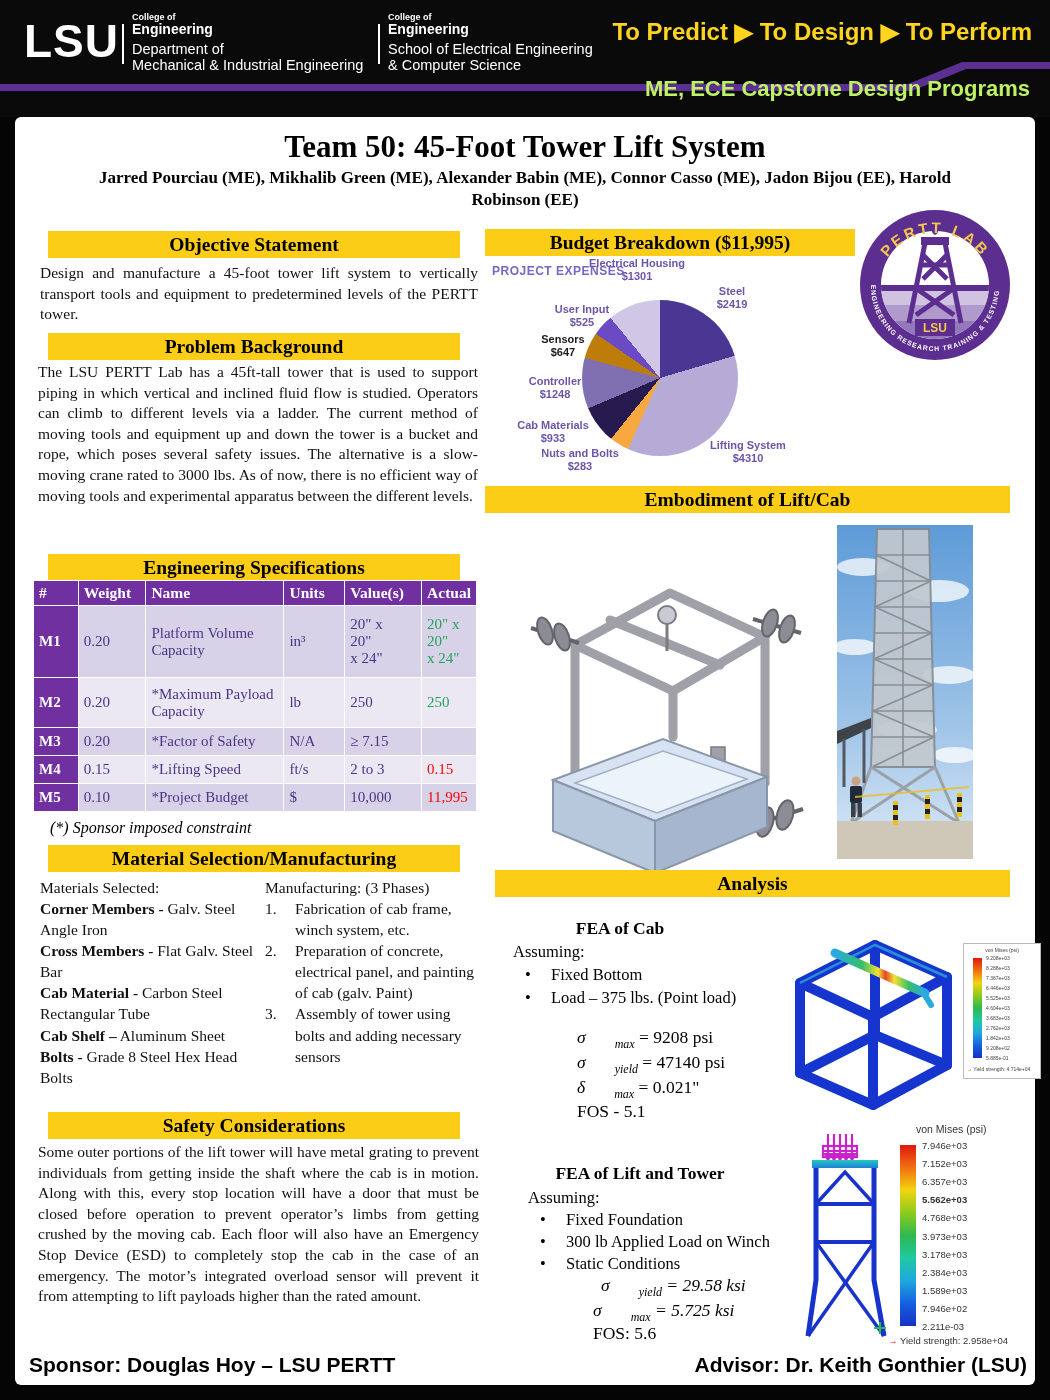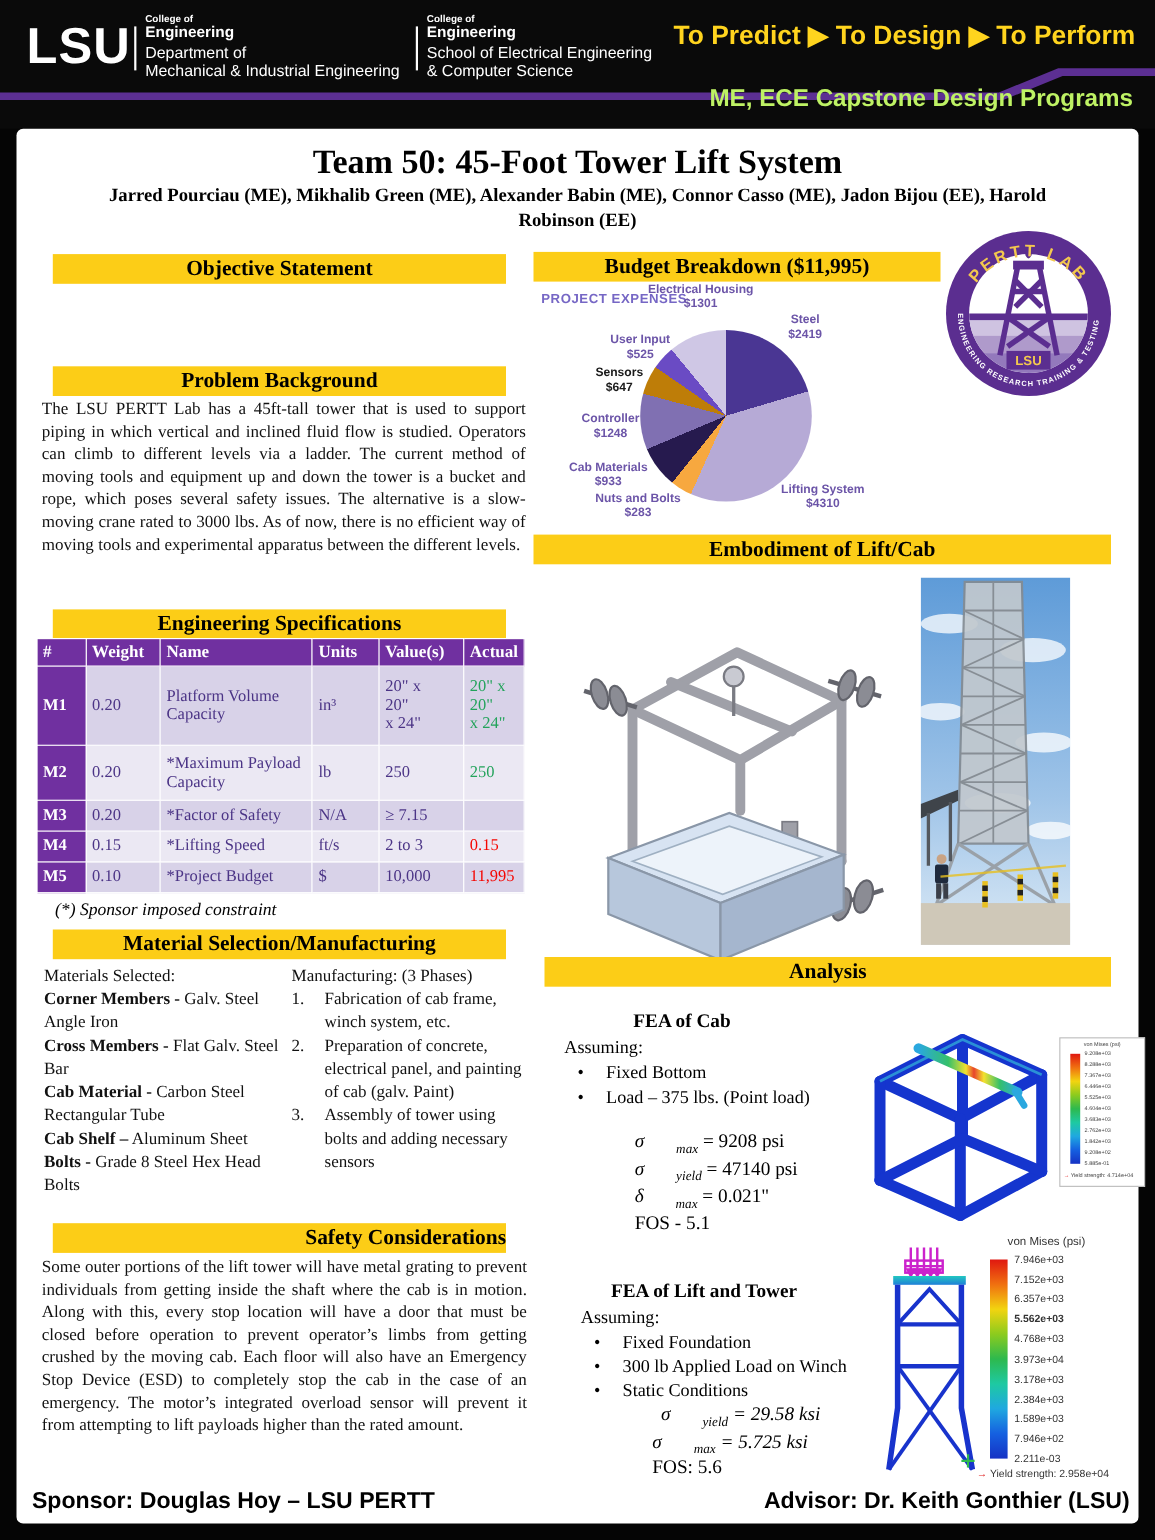--- a/index.html
+++ b/index.html
@@ -111,20 +111,21 @@
     <div id="program">ME, ECE Capstone Design Programs</div>
   </div>
 
   <div id="content">
 
     <div class="abs" id="page-title">Team 50: 45-Foot Tower Lift System</div>
     <div class="abs authors" style="top:51px;">Jarred Pourciau (ME), Mikhalib Green (ME), Alexander Babin (ME), Connor Casso (ME), Jadon Bijou (EE), Harold</div>
     <div class="abs secbar" style="left:33px;top:114px;width:412px;">Objective Statement</div>
 
     <div class="abs authors" style="top:73px;">Robinson (EE)</div>
+    <div class="abs body-text" style="left:25px;top:146px;width:438px;">Design and manufacture a 45-foot tower lift system to vertically transport tools and equipment to predetermined levels of the PERTT tower.</div>
 
     <div class="abs secbar" style="left:33px;top:216px;width:412px;">Problem Background</div>
     <div class="abs body-text" style="left:23px;top:245px;width:440px;">The LSU PERTT Lab has a 45ft-tall tower that is used to support piping in which vertical and inclined fluid flow is studied. Operators can climb to different levels via a ladder. The current method of moving tools and equipment up and down the tower is a bucket and rope, which poses several safety issues. The alternative is a slow-moving crane rated to 3000 lbs. As of now, there is no efficient way of moving tools and experimental apparatus between the different levels.</div>
 
     <div class="abs secbar" style="left:33px;top:437px;width:412px;">Engineering Specifications</div>
     <table class="abs" id="spec-table">
       <tbody>
           <tr>
         <th style="width:38px;">#</th>
         <th style="width:60px;">Weight</th>
@@ -199,21 +200,21 @@
       <div class="mstep">
           <span class="n">2.</span>
           <span class="t">Preparation of concrete, electrical panel, and painting of cab (galv. Paint)</span>
         </div>
       <div class="mstep">
           <span class="n">3.</span>
           <span class="t">Assembly of tower using bolts and adding necessary sensors</span>
         </div>
     </div>
 
-    <div class="abs secbar" style="left:33px;top:995px;width:412px;text-align:right;">Safety Considerations</div>
+    <div class="abs secbar" style="left:33px;top:995px;width:412px;">Safety Considerations</div>
     <div class="abs body-text" style="left:23px;top:1025px;width:441px;">Some outer portions of the lift tower will have metal grating to prevent individuals from getting inside the shaft where the cab is in motion. Along with this, every stop location will have a door that must be closed before operation to prevent operator’s limbs from getting crushed by the moving cab. Each floor will also have an Emergency Stop Device (ESD) to completely stop the cab in the case of an emergency. The motor’s integrated overload sensor will prevent it from attempting to lift payloads higher than the rated amount.</div>
 
     <div class="abs secbar" style="left:470px;top:112px;width:370px;">Budget Breakdown ($11,995)</div>
     <div id="chart-title" class="abs" style="left:477px;top:147px;">PROJECT EXPENSES</div>
 
     <div class="abs" id="pie" style="left: 567px; top: 183px; width: 156px; height: 156px; background: conic-gradient(rgb(74, 54, 147) 0deg, rgb(74, 54, 147) 73.4deg, rgb(182, 170, 214) 73.4deg, rgb(182, 170, 214) 204.18deg, rgb(247, 168, 63) 204.18deg, rgb(247, 168, 63) 218.78deg, rgb(38, 26, 78) 218.78deg, rgb(38, 26, 78) 247.09deg, rgb(128, 112, 178) 247.09deg, rgb(128, 112, 178) 284.96deg, rgb(190, 125, 8) 284.96deg, rgb(190, 125, 8) 304.59deg, rgb(106, 75, 196) 304.59deg, rgb(106, 75, 196) 320.52deg, rgb(207, 199, 229) 320.52deg, rgb(207, 199, 229) 360deg);"></div>
     <div class="pie-label" style="left:572px;top:140px;width:100px;"><span>Electrical Housing</span><span class="amt">$1301</span></div>
     <div class="pie-label" style="left:667px;top:168px;width:100px;"><span>Steel</span><span class="amt">$2419</span></div>
     <div class="pie-label" style="left:517px;top:186px;width:100px;"><span>User Input</span><span class="amt">$525</span></div>
     <div class="pie-label dark" style="left:498px;top:216px;width:100px;"><span>Sensors</span><span class="amt">$647</span></div>
@@ -468,21 +469,21 @@
 
     <div class="abs" id="tower-legend" style="left:873px;top:1006px;width:160px;height:230px;">
       <div id="tl-title">von Mises (psi)</div>
       <div id="tl-bar"></div>
       <div id="tl-ticks">
           <span style="top: 0px;">7.946e+03</span>
           <span style="top: 18.1px;">7.152e+03</span>
           <span style="top: 36.2px;">6.357e+03</span>
           <span style="top: 54.3px; font-weight: bold;">5.562e+03</span>
           <span style="top: 72.4px;">4.768e+03</span>
-          <span style="top: 90.5px;">3.973e+04</span>
+          <span style="top: 90.5px;">3.973e+03</span>
           <span style="top: 108.6px;">3.178e+03</span>
           <span style="top: 126.7px;">2.384e+03</span>
           <span style="top: 144.8px;">1.589e+03</span>
           <span style="top: 162.9px;">7.946e+02</span>
           <span style="top: 181px;">2.211e-03</span>
         </div>
       <div id="tl-yield"><span class="arr">→</span> <span>Yield strength: 2.958e+04</span></div>
     </div>
 
     <div class="abs footline" style="left:14px;top:1236px;">Sponsor: Douglas Hoy – LSU PERTT</div>

